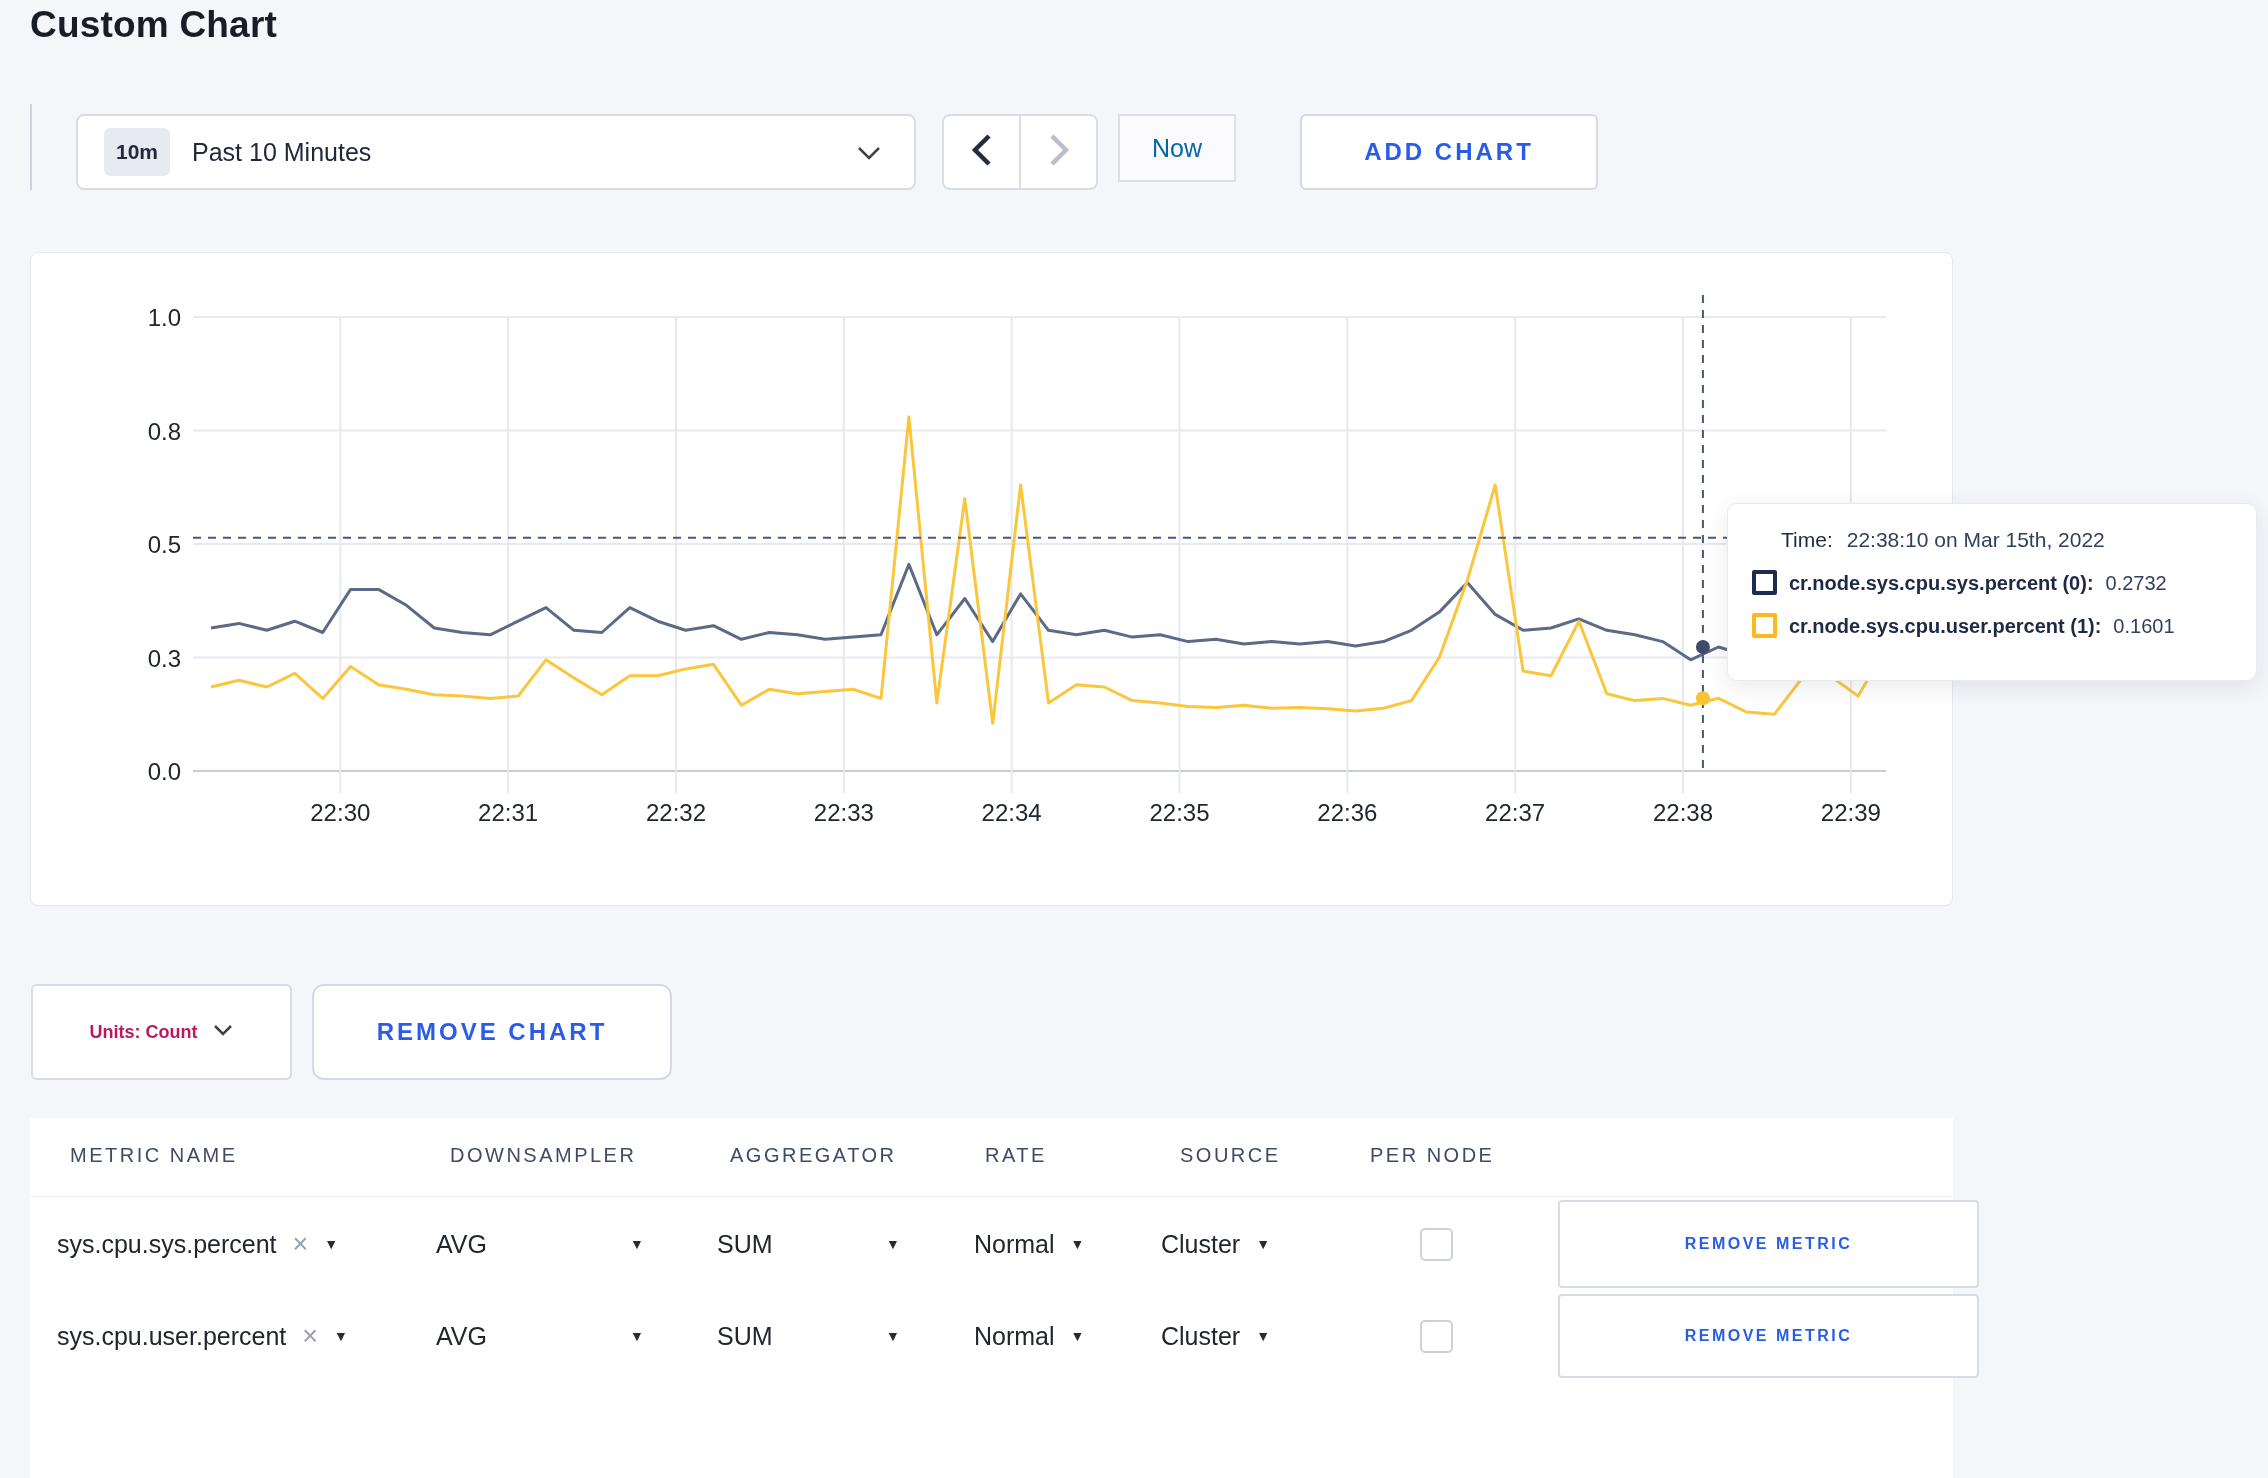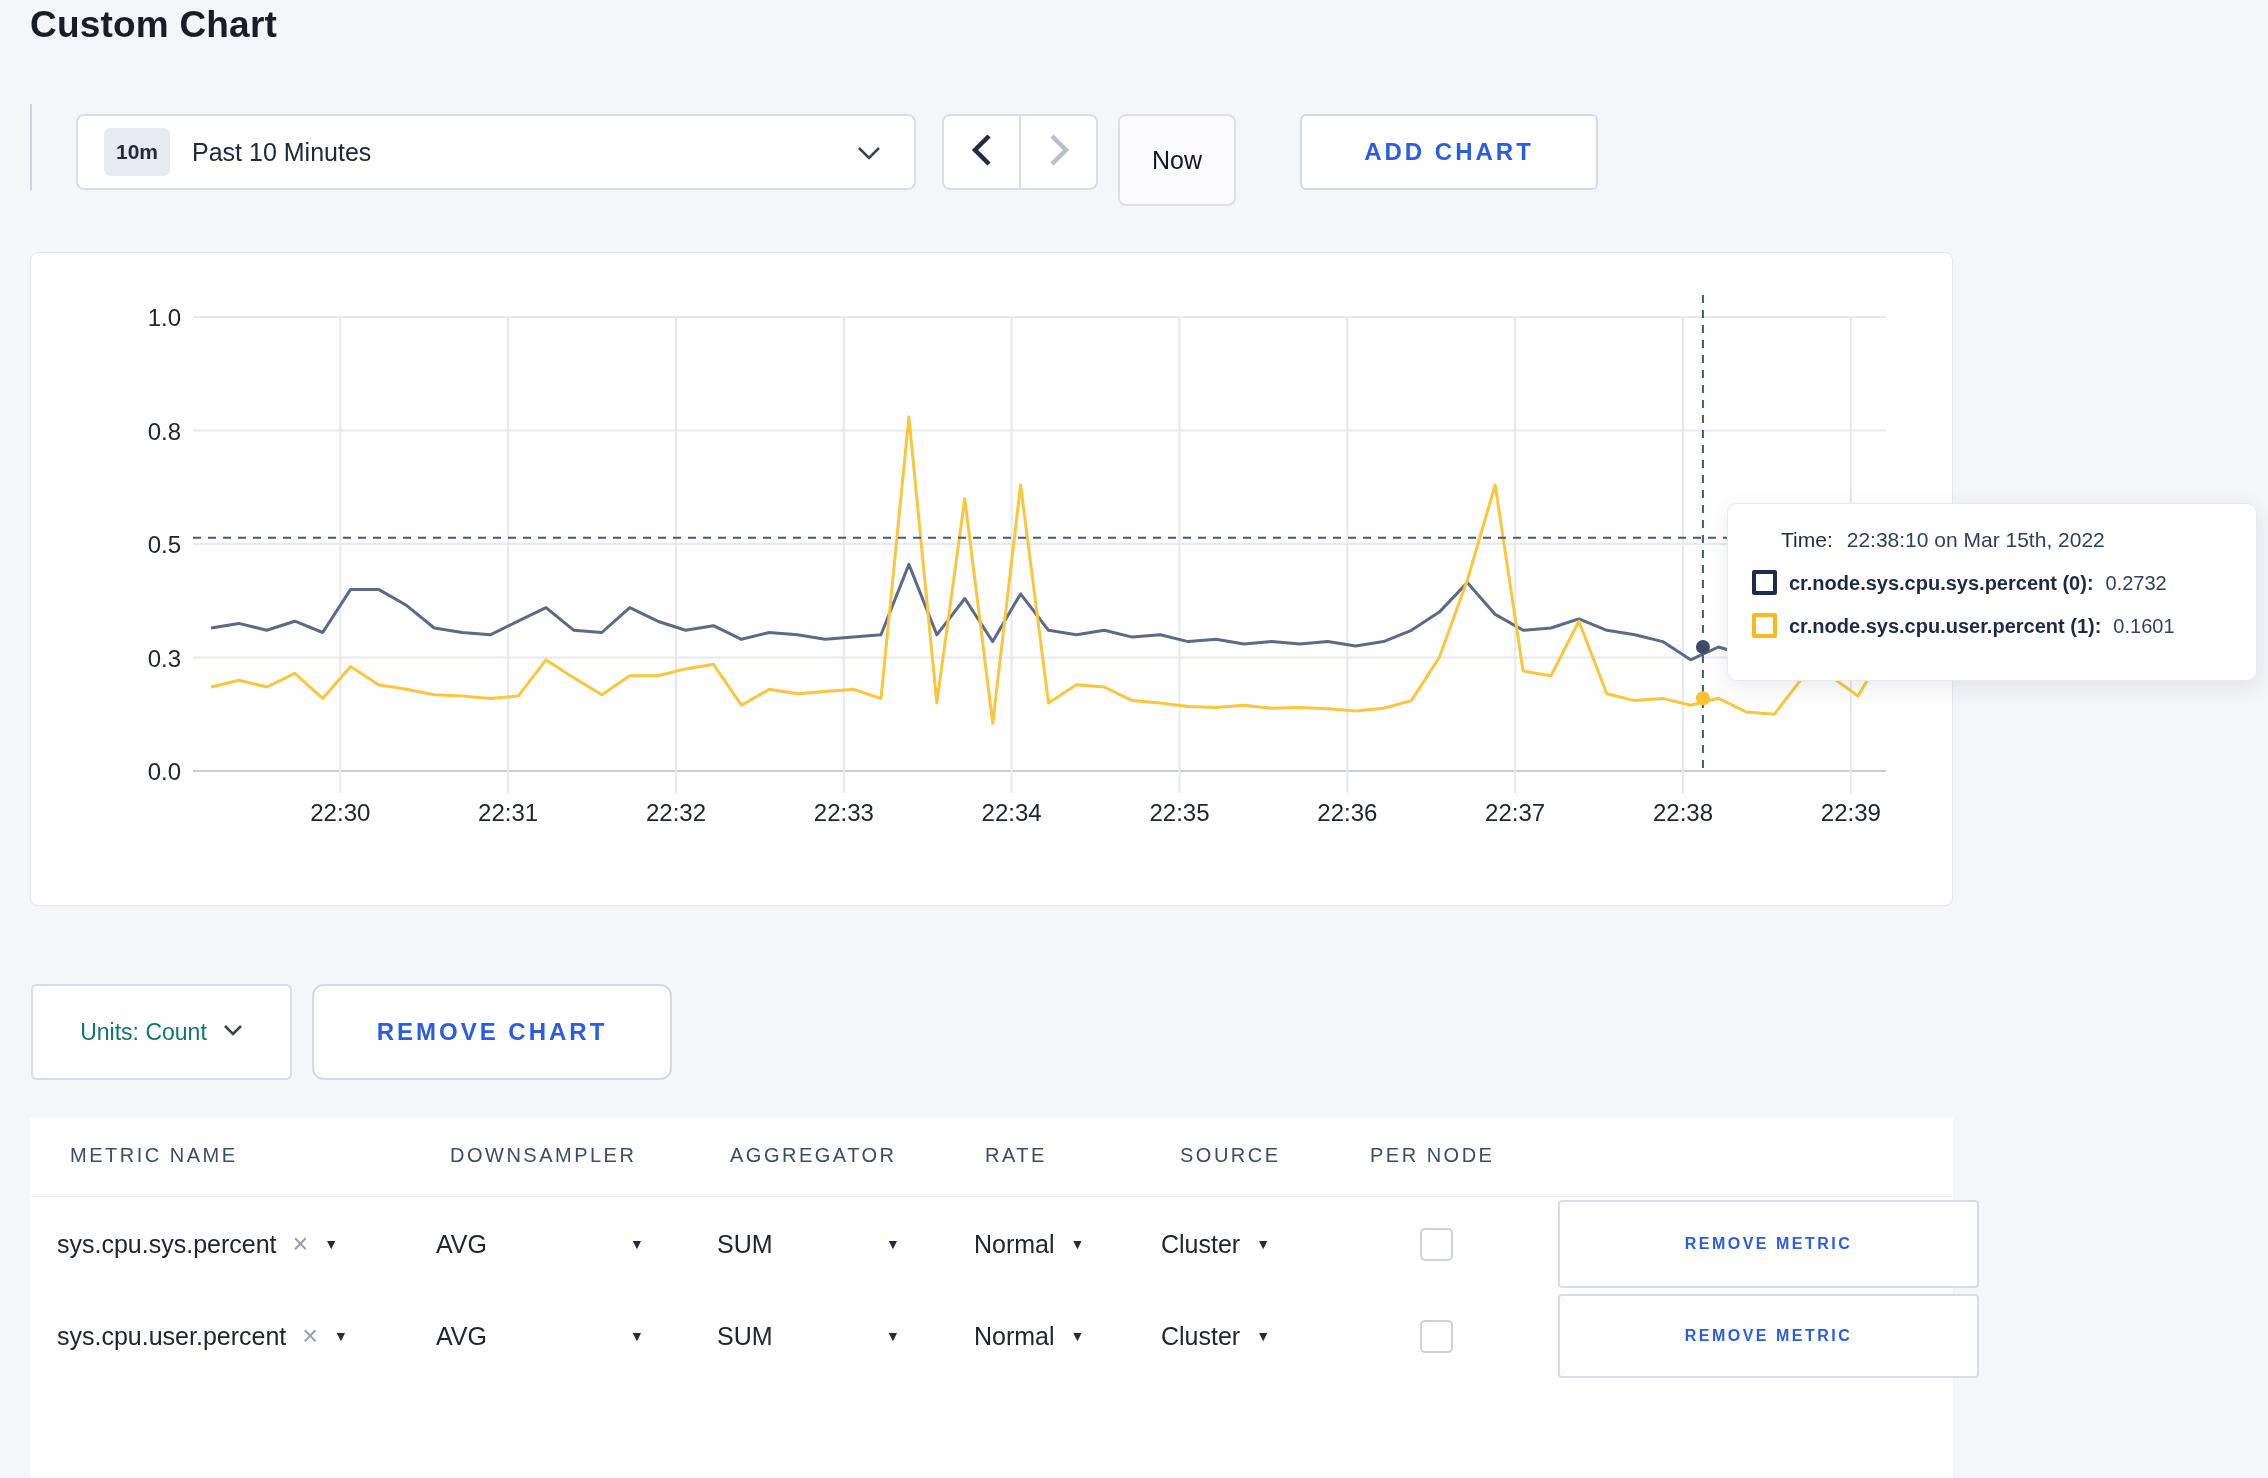--- a/index.html
+++ b/index.html
@@ -10,21 +10,21 @@
 
   
   .toolbar-rule{position:absolute;left:30px;top:104px;width:2px;height:86px;background:#cdd2dd;}
   .time-select{position:absolute;left:76px;top:114px;width:840px;height:76px;background:#fff;border:2px solid #d8dce5;border-radius:8px;display:flex;align-items:center;cursor:pointer;box-sizing:border-box;}
   .time-badge{margin-left:26px;background:#e7eaf1;color:#232a3c;font-size:21px;font-weight:700;padding:12px 12px;border-radius:6px;}
   .time-label{margin-left:22px;font-size:25px;color:#212836;}
   .time-select .chev{position:absolute;right:32px;top:28px;}
   .nav-group{position:absolute;left:942px;top:114px;width:156px;height:76px;background:#fff;border:2px solid #d8dce5;border-radius:8px;display:flex;box-sizing:border-box;}
   .nav-btn{flex:1;display:flex;align-items:center;justify-content:center;cursor:pointer;}
   .nav-btn.prev{border-right:2px solid #d8dce5;}
-  .now-btn{position:absolute;left:1118px;top:114px;width:118px;height:92px;background:#fbfbfd;border:2px solid #dcdfe8;border-radius:8px;color:#0f172a;font-size:25px;font-weight:500;display:flex;align-items:center;justify-content:center;box-sizing:border-box;}
+  .now-btn{position:absolute;left:1118px;top:114px;width:118px;height:68px;background:#fbfbfd;border:2px solid #dcdfe8;border-radius:0;color:#0369a1;font-size:25px;font-weight:500;display:flex;align-items:center;justify-content:center;box-sizing:border-box;}
   .add-chart-btn{position:absolute;left:1300px;top:114px;width:298px;height:76px;background:#fff;border:2px solid #d4d9e4;border-radius:6px;color:#2a5ce6;font-size:24px;font-weight:700;letter-spacing:3px;display:flex;align-items:center;justify-content:center;cursor:pointer;box-sizing:border-box;}
 
   
   .chart-card{position:absolute;left:30px;top:252px;width:1923px;height:654px;background:#fff;border:1px solid #e4e7ee;border-radius:8px;box-sizing:border-box;}
   .chart-card svg{position:absolute;left:0;top:0;}
   svg .grid{stroke:#e7e9ef;stroke-width:2;}
   svg .axis{stroke:#c9cdd7;stroke-width:2;}
   svg .dashed{stroke:#46597c;stroke-width:2;stroke-dasharray:8 7;fill:none;}
   svg .ylabel,svg .xlabel{font-family:"Liberation Sans",sans-serif;font-size:24px;fill:#20262f;}
   svg .series{fill:none;stroke-width:3;stroke-linejoin:round;}
@@ -33,21 +33,21 @@
   .tooltip{position:absolute;left:1727px;top:503px;width:530px;height:178px;background:#fff;border:1px solid #e8eaf0;border-radius:10px;box-shadow:0 6px 22px rgba(40,50,80,.10);box-sizing:border-box;padding:24px 0 0 24px;z-index:5;}
   .tt-time{margin-left:29px;font-size:21px;color:#31405f;}
   .tt-time .tt-label{font-weight:400;color:#1d2945;margin-right:14px;}
   .tt-row{display:flex;align-items:flex-end;margin-top:18px;}
   .tt-swatch{width:17px;height:17px;border:4px solid;border-radius:2px;margin-right:12px;flex:0 0 auto;}
   .tt-name{font-size:20px;font-weight:700;color:#1d2945;}
   .tt-val{font-size:20px;color:#31405f;margin-left:12px;}
 
   
   .units-btn{position:absolute;left:31px;top:984px;width:261px;height:96px;background:#fff;border:2px solid #d8dce5;border-radius:6px;display:flex;align-items:center;justify-content:center;gap:16px;cursor:pointer;box-sizing:border-box;}
-  .units-btn .units-text{font-size:23px;font-weight:400;color:#0f766e;}
+  .units-btn .units-text{font-size:18px;font-weight:700;color:#be185d;}
   .remove-chart-btn{position:absolute;left:312px;top:984px;width:360px;height:96px;background:#fff;border:2px solid #d4d9e4;border-radius:12px;color:#2a5ce6;font-size:24px;font-weight:600;letter-spacing:3px;display:flex;align-items:center;justify-content:center;cursor:pointer;box-sizing:border-box;}
 
   
   .metrics-table{position:absolute;left:30px;top:1118px;width:1923px;height:360px;background:#fff;}
   .mt-header{position:absolute;top:0;left:0;right:0;height:78px;border-bottom:1px solid #eef0f4;}
   .mt-h{position:absolute;top:26px;font-size:20px;font-weight:500;letter-spacing:2.5px;color:#3e4a66;white-space:nowrap;}
   .mt-row{position:absolute;left:0;right:0;}
   .cell{position:absolute;top:0;bottom:0;display:flex;align-items:center;white-space:nowrap;}
   .sel-text{font-size:25px;color:#20252e;}
   .clear-x{font-size:27px;color:#98a0ae;margin-left:16px;}

